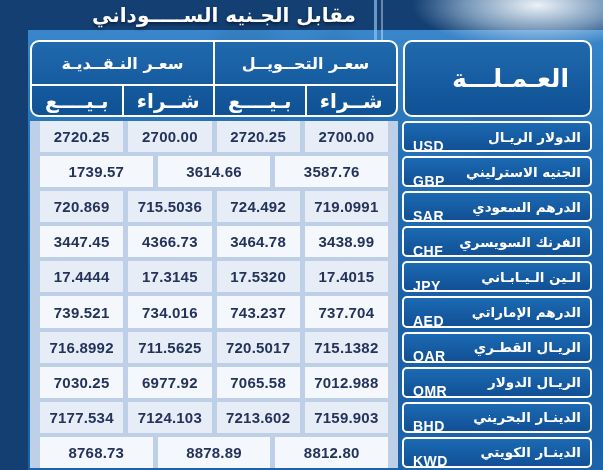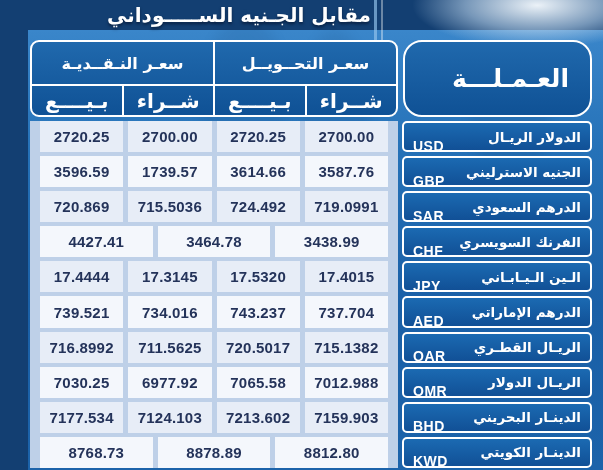--- a/index.html
+++ b/index.html
@@ -17,42 +17,42 @@
   .sil1{left:200px;top:18px;width:90px;height:160px;}
   .sil2{left:300px;top:30px;width:70px;height:150px;}
   .sil3{left:470px;top:60px;width:80px;height:120px;}
   .top-glow{
     position:absolute;right:0;top:0;width:235px;height:66px;
     background:radial-gradient(ellipse 160px 55px at 72% 8%,rgba(244,249,253,.96) 0%,rgba(200,223,243,.55) 45%,rgba(200,223,243,0) 78%);
   }
   .vline1{position:absolute;left:374px;top:0;width:3px;height:42px;background:rgba(150,198,238,.65);}
   .vline2{position:absolute;left:381px;top:0;width:2px;height:42px;background:rgba(255,255,255,.38);}
   .title{
-    position:absolute;left:64px;top:3px;width:350px;
+    position:absolute;left:49px;top:3px;width:350px;
     color:#ffffff;font-weight:bold;font-size:20px;text-align:center;
     direction:rtl;text-shadow:0 2px 3px rgba(0,10,30,.55);white-space:nowrap;
   }
   
   .rates-box{
     position:absolute;left:30px;top:40px;width:368px;height:77px;
     border:2px solid #fff;border-radius:9px;overflow:hidden;
     background:linear-gradient(180deg,#2069ad 0%,#0f5195 100%);
     display:flex;flex-direction:column;color:#fff;direction:rtl;
   }
   .group-row{height:42px;display:flex;}
   .group-cell{flex:1;display:flex;align-items:center;justify-content:center;
     font-weight:bold;font-size:16px;white-space:nowrap;}
   .group-cell + .group-cell{border-right:2px solid #fff;}
   .sub-row{flex:1;display:flex;border-top:2px solid #fff;}
   .sub-cell{flex:1;display:flex;align-items:center;justify-content:center;
     font-weight:bold;font-size:20px;white-space:nowrap;}
   .sub-cell + .sub-cell{border-right:2px solid #fff;}
   .currency-header{
     position:absolute;left:403px;top:40px;right:11px;height:77px;
-    border:2px solid #fff;border-radius:19px;
+    border:2px solid #fff;border-radius:9px;
     background:linear-gradient(180deg,#2069ad 0%,#0f5195 100%);
     color:#fff;font-weight:bold;font-size:25px;direction:rtl;
     display:flex;align-items:center;justify-content:center;white-space:nowrap;padding-left:26px;
   }
   
   .numbers-panel{
     position:absolute;left:30px;top:121px;width:368px;bottom:2px;
     background:#bed0e8;padding:0 10px;
     display:flex;flex-direction:column;gap:4px;
   }
@@ -108,35 +108,35 @@
 
   <div class="numbers-panel" id="numbers-panel">
   <div class="num-row odd">
     <div class="cell">2720.25</div>
     <div class="cell">2700.00</div>
     <div class="cell">2720.25</div>
     <div class="cell">2700.00</div>
   </div>
 
   <div class="num-row even">
-    <div class="cell">3596.59</div>
     <div class="cell">1739.57</div>
     <div class="cell">3614.66</div>
     <div class="cell">3587.76</div>
   </div>
 
   <div class="num-row odd">
     <div class="cell">720.869</div>
     <div class="cell">715.5036</div>
     <div class="cell">724.492</div>
     <div class="cell">719.0991</div>
   </div>
 
   <div class="num-row even">
-    <div class="cell">4427.41</div>
+    <div class="cell">3447.45</div>
+    <div class="cell">4366.73</div>
     <div class="cell">3464.78</div>
     <div class="cell">3438.99</div>
   </div>
 
   <div class="num-row odd">
     <div class="cell">17.4444</div>
     <div class="cell">17.3145</div>
     <div class="cell">17.5320</div>
     <div class="cell">17.4015</div>
   </div>

